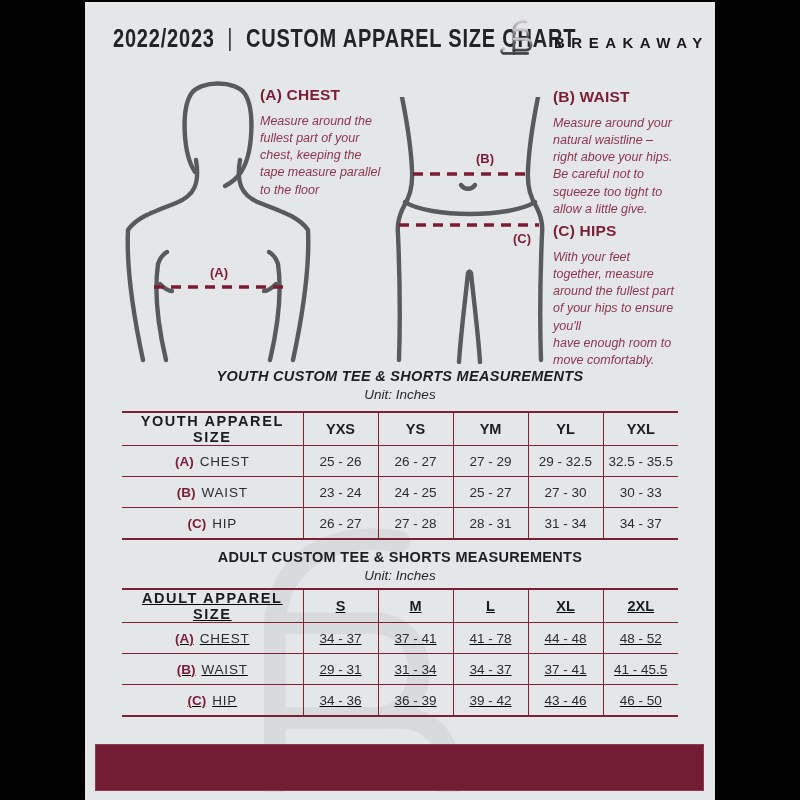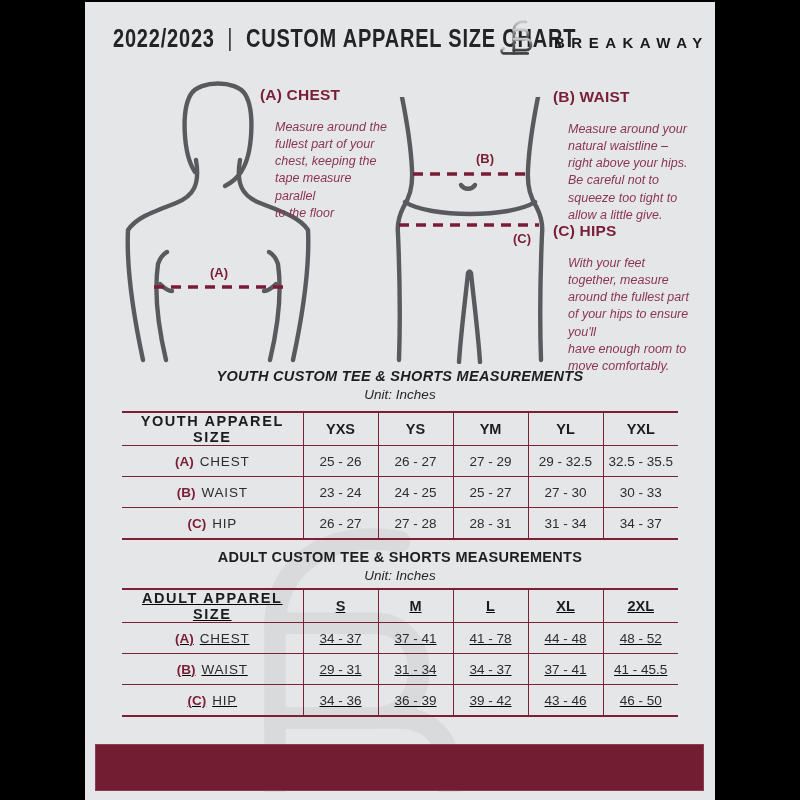--- a/index.html
+++ b/index.html
@@ -15,21 +15,21 @@
             font-weight:bold;font-size:25px;color:#232426;letter-spacing:1px;white-space:nowrap;}
   .hdr-sep{font-weight:400;font-size:23px;color:#232426;}
   .logo-sm{position:absolute;left:415px;top:15px;}
   .brand{position:absolute;left:469px;top:32px;font-size:15px;font-weight:bold;
          letter-spacing:6.5px;color:#1b1b1d;white-space:nowrap;}
 
   
   .fig{position:absolute;z-index:2;}
   .guide-block{position:absolute;z-index:2;}
   .guide-heading{margin:0 0 9px 0;font-size:15.5px;font-weight:bold;color:#7a1d36;letter-spacing:.2px;}
-  .guide-body{margin:15px;font-size:12.5px;font-style:italic;color:#8a3552;line-height:1.37;white-space:pre-line;}
+  .guide-body{margin:0;font-size:12.5px;font-style:italic;color:#8a3552;line-height:1.37;white-space:pre-line;}
   .fig path{fill:none;stroke:#595a5d;stroke-width:4.4;stroke-linecap:round;}
   .fig .dash{stroke:#7a1c35;stroke-width:3.4;stroke-dasharray:10 7;stroke-linecap:butt;}
   .fig text{font-family:"Liberation Sans",sans-serif;font-size:13px;font-weight:bold;fill:#7a1c35;}
 
   
   .tbl-title{position:absolute;left:0;width:630px;text-align:center;z-index:2;
              font-size:14.5px;font-weight:bold;color:#1d1e20;letter-spacing:.3px;}
   .tbl-unit{position:absolute;left:0;width:630px;text-align:center;z-index:2;
             font-size:13.5px;font-style:italic;color:#26272a;}
   table.size{position:absolute;left:37px;width:556px;z-index:2;border-collapse:collapse;table-layout:fixed;

